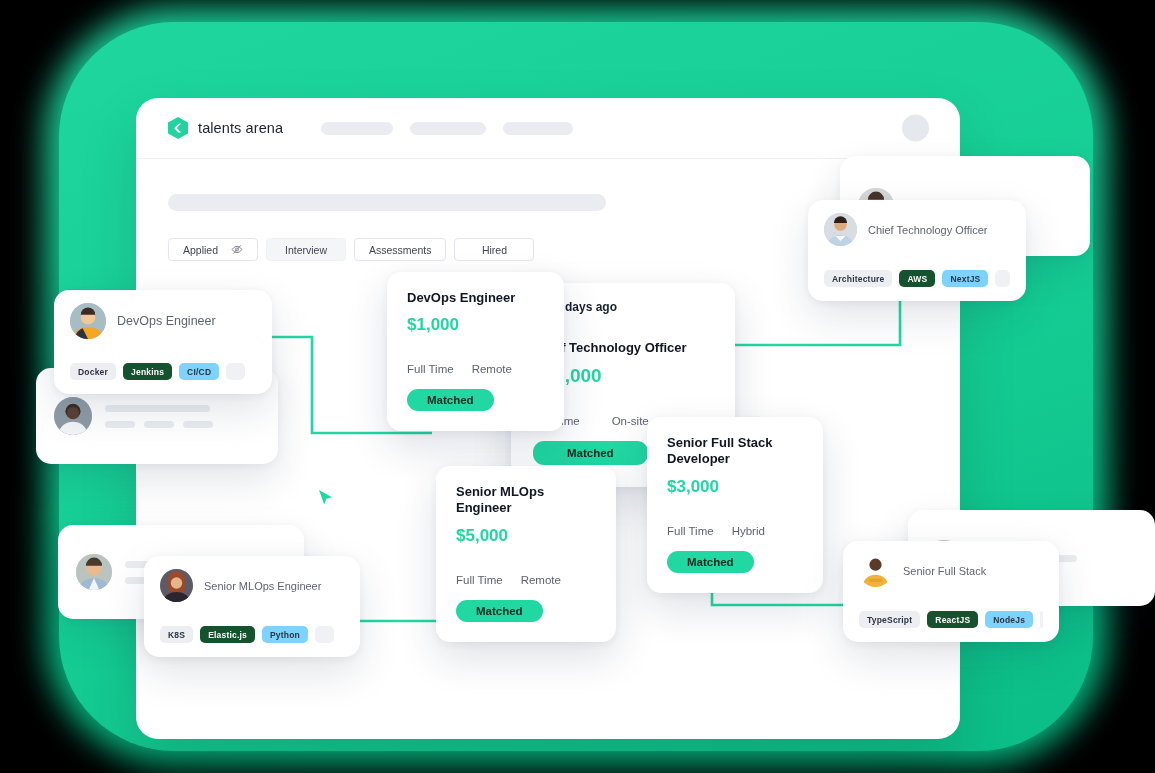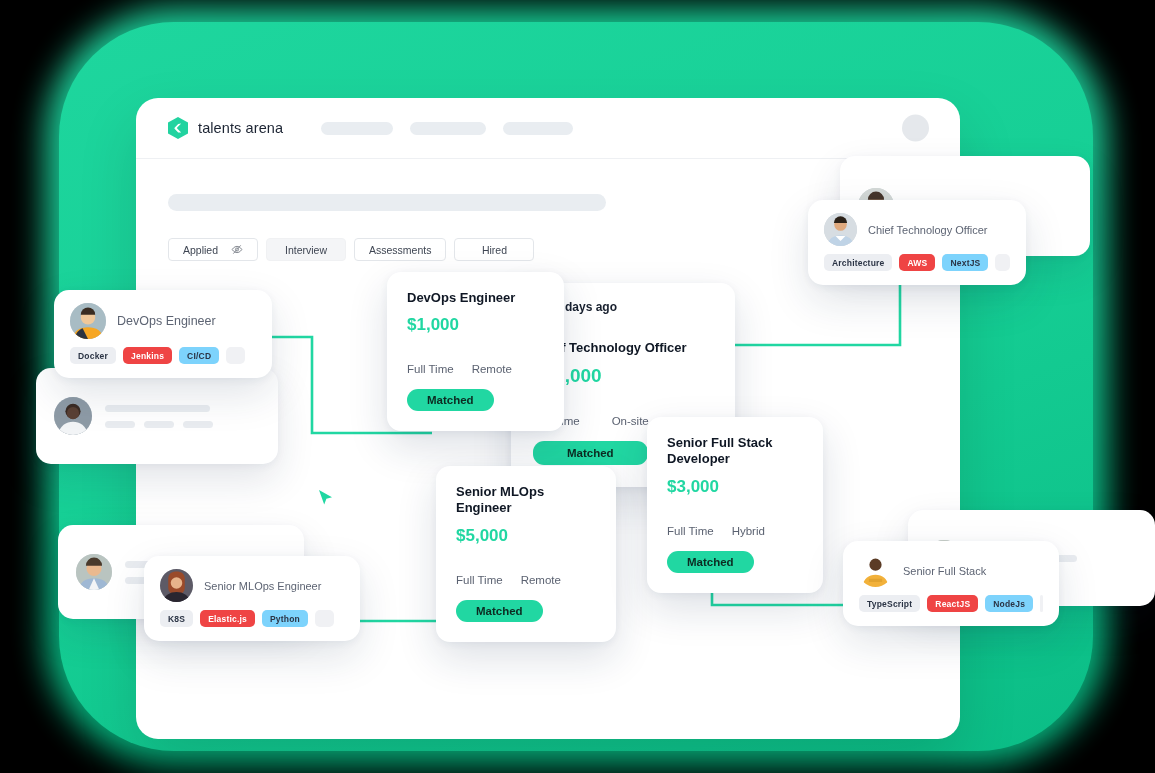--- a/index.html
+++ b/index.html
@@ -89,25 +89,25 @@
   .clock-icon{width:15px;height:15px;display:block;}
 
   
   .cand-card{
     background:#fff;border-radius:15px;box-shadow:0 16px 40px rgba(23,43,77,.13),0 2px 8px rgba(23,43,77,.06);
     padding:13px 16px 14px;
   }
   .cand-top{display:flex;align-items:center;gap:11px;}
   .cand-name{font-size:12.5px;color:#5d6473;}
   .cand-name.sm{font-size:11px;}
-  .tags{display:flex;gap:7px;margin-top:8px;align-items:flex-start;}
+  .tags{display:flex;gap:7px;margin-top:24px;align-items:flex-start;}
   .tag{height:17px;border-radius:5px;display:flex;align-items:center;padding:0 8px;
        font-size:8.5px;font-weight:bold;letter-spacing:.2px;}
   .tag.gray{background:#eceef2;color:#2b3445;}
-  .tag.dark{background:#ef4444;color:#fff;}
+  .tag.dark{background:#14532d;color:#fff;}
   .tag.violet{background:#7dd3fc;color:#2b3445;}
   .tag.blank{background:#f0f1f4;width:19px;padding:0;}
 
   
   .skel-card{
     background:#fff;border-radius:15px;box-shadow:0 16px 38px rgba(23,43,77,.12),0 2px 8px rgba(23,43,77,.05);
     padding:14px 18px;display:flex;align-items:center;gap:13px;
   }
   .skel-lines{display:flex;flex-direction:column;gap:9px;}
   .skel-bar{height:7px;border-radius:4px;background:#e9ecf0;}

